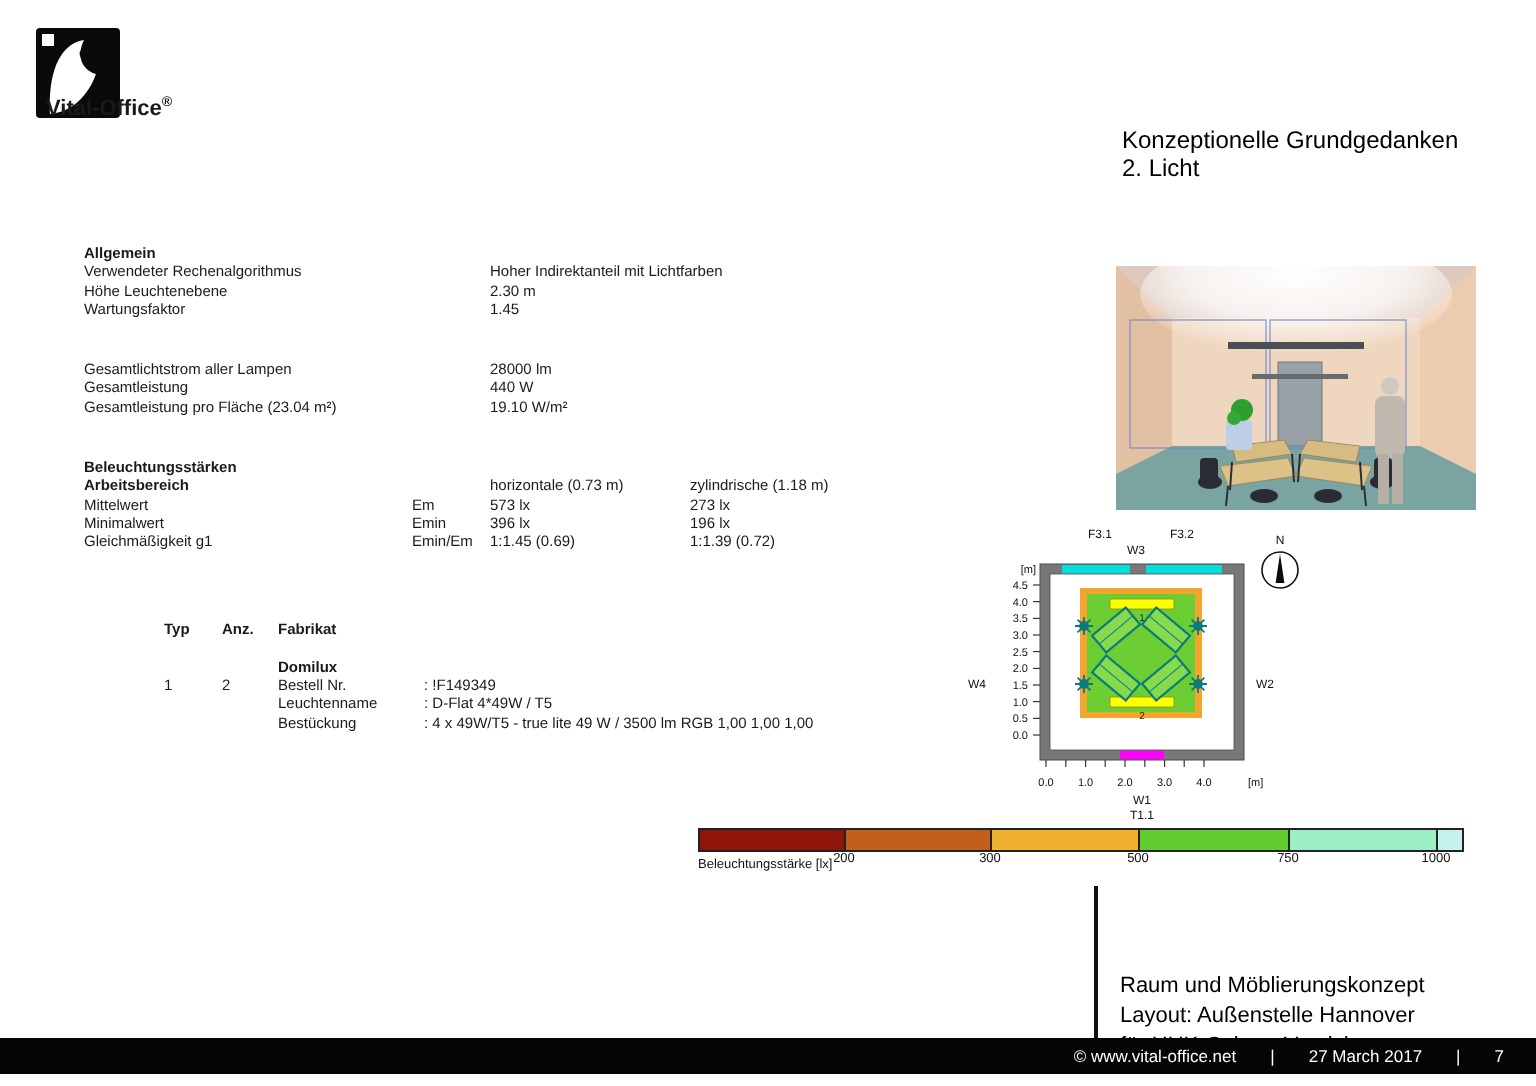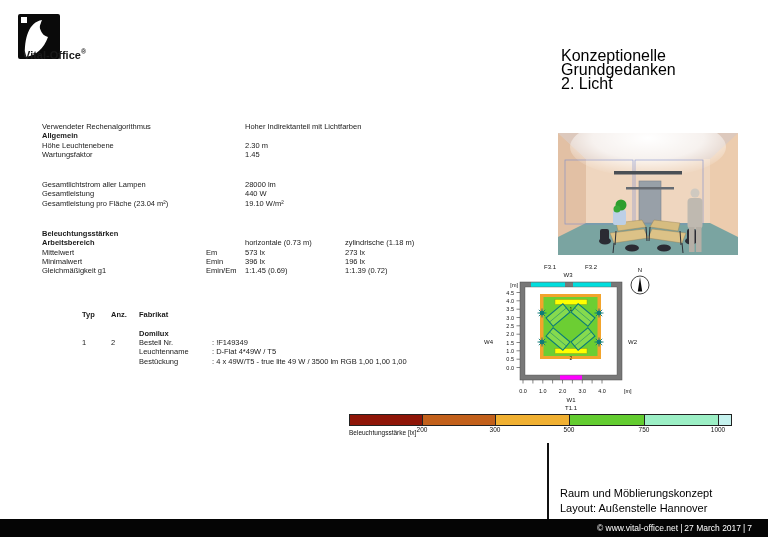--- a/index.html
+++ b/index.html
@@ -7,21 +7,21 @@
         font-family:"Liberation Sans",sans-serif;color:#1a1a1a;}
   .abs{position:absolute;}
 
   
   #logo{left:18px;top:14px;width:120px;height:50px;}
   #logo .mark{position:absolute;left:0;top:0;width:42px;height:45px;}
   #logo .wordmark{position:absolute;left:5px;top:34px;font-size:11px;font-weight:bold;white-space:nowrap;}
   #logo .reg{font-size:7px;vertical-align:super;}
 
   
-  #concept-heading{left:561px;top:49px;font-size:16px;line-height:14px;color:#000;}
+  #concept-heading{left:561px;top:63px;font-size:12px;line-height:14px;color:#000;}
   #render-caption{left:559px;top:118px;font-size:10.5px;color:#8c8c8c;letter-spacing:0.2px;}
 
   
   .sec{left:42px;width:470px;font-size:7.5px;line-height:9.33px;}
   .row{position:relative;height:9.33px;white-space:nowrap;}
   .c0{position:absolute;left:0;}
   .c-sym{position:absolute;left:148px;margin-left:16px;}
   .c1{position:absolute;left:203px;}
   .c2{position:absolute;left:303px;}
   .bold{font-weight:bold;}
@@ -41,21 +41,21 @@
   #scale .seg:last-child{border-right:none;}
   #scale .tick{position:absolute;top:12px;font-size:6.5px;transform:translateX(-50%);color:#111;}
   #scale .scale-label{position:absolute;left:0;top:15px;font-size:6.5px;color:#111;}
 
   
   #vline{left:547px;top:443px;width:2px;height:76px;background:#111;}
   #project{left:560px;top:446px;font-size:11px;line-height:15px;color:#000;margin-top:40px;}
 
   
   #footer{left:0;top:519px;width:768px;height:18px;background:#050505;display:flex;align-items:center;
-          justify-content:flex-end;gap:2px;padding-right:16px;box-sizing:border-box;
+          justify-content:flex-end;gap:17px;padding-right:16px;box-sizing:border-box;
           color:#ffffff;font-size:8.5px;}
 </style>
 </head>
 <body>
 
 <div id="page">
 
   <div class="abs" id="logo">
     <svg class="mark" viewBox="0 0 42 45">
       <rect x="0" y="0" width="42" height="45" rx="2" fill="#0a0a0a"></rect>
@@ -123,25 +123,25 @@
     <g>
       <circle cx="137" cy="60" r="4.5" fill="#cfc9c0"></circle>
       <rect x="129.5" y="65" width="15" height="31" rx="4" fill="#bfb9b0"></rect>
       <rect x="131" y="94" width="5.5" height="25" fill="#b5afa6"></rect>
       <rect x="138" y="94" width="5.5" height="25" fill="#b5afa6"></rect>
     </g>
   </svg>
 
   <div class="abs sec" id="sec-allgemein">
     <div class="row">
+        <span class="c0 bold">Allgemein</span>
+      </div>
+    <div class="row">
         <span class="c0">Verwendeter Rechenalgorithmus</span>
         <span class="c1">Hoher Indirektanteil mit Lichtfarben</span>
-      </div>
-    <div class="row">
-        <span class="c0 bold">Allgemein</span>
       </div>
     <div class="row">
         <span class="c0">Höhe Leuchtenebene</span>
         <span class="c1">2.30 m</span>
       </div>
     <div class="row">
         <span class="c0">Wartungsfaktor</span>
         <span class="c1">1.45</span>
       </div>
   </div>

